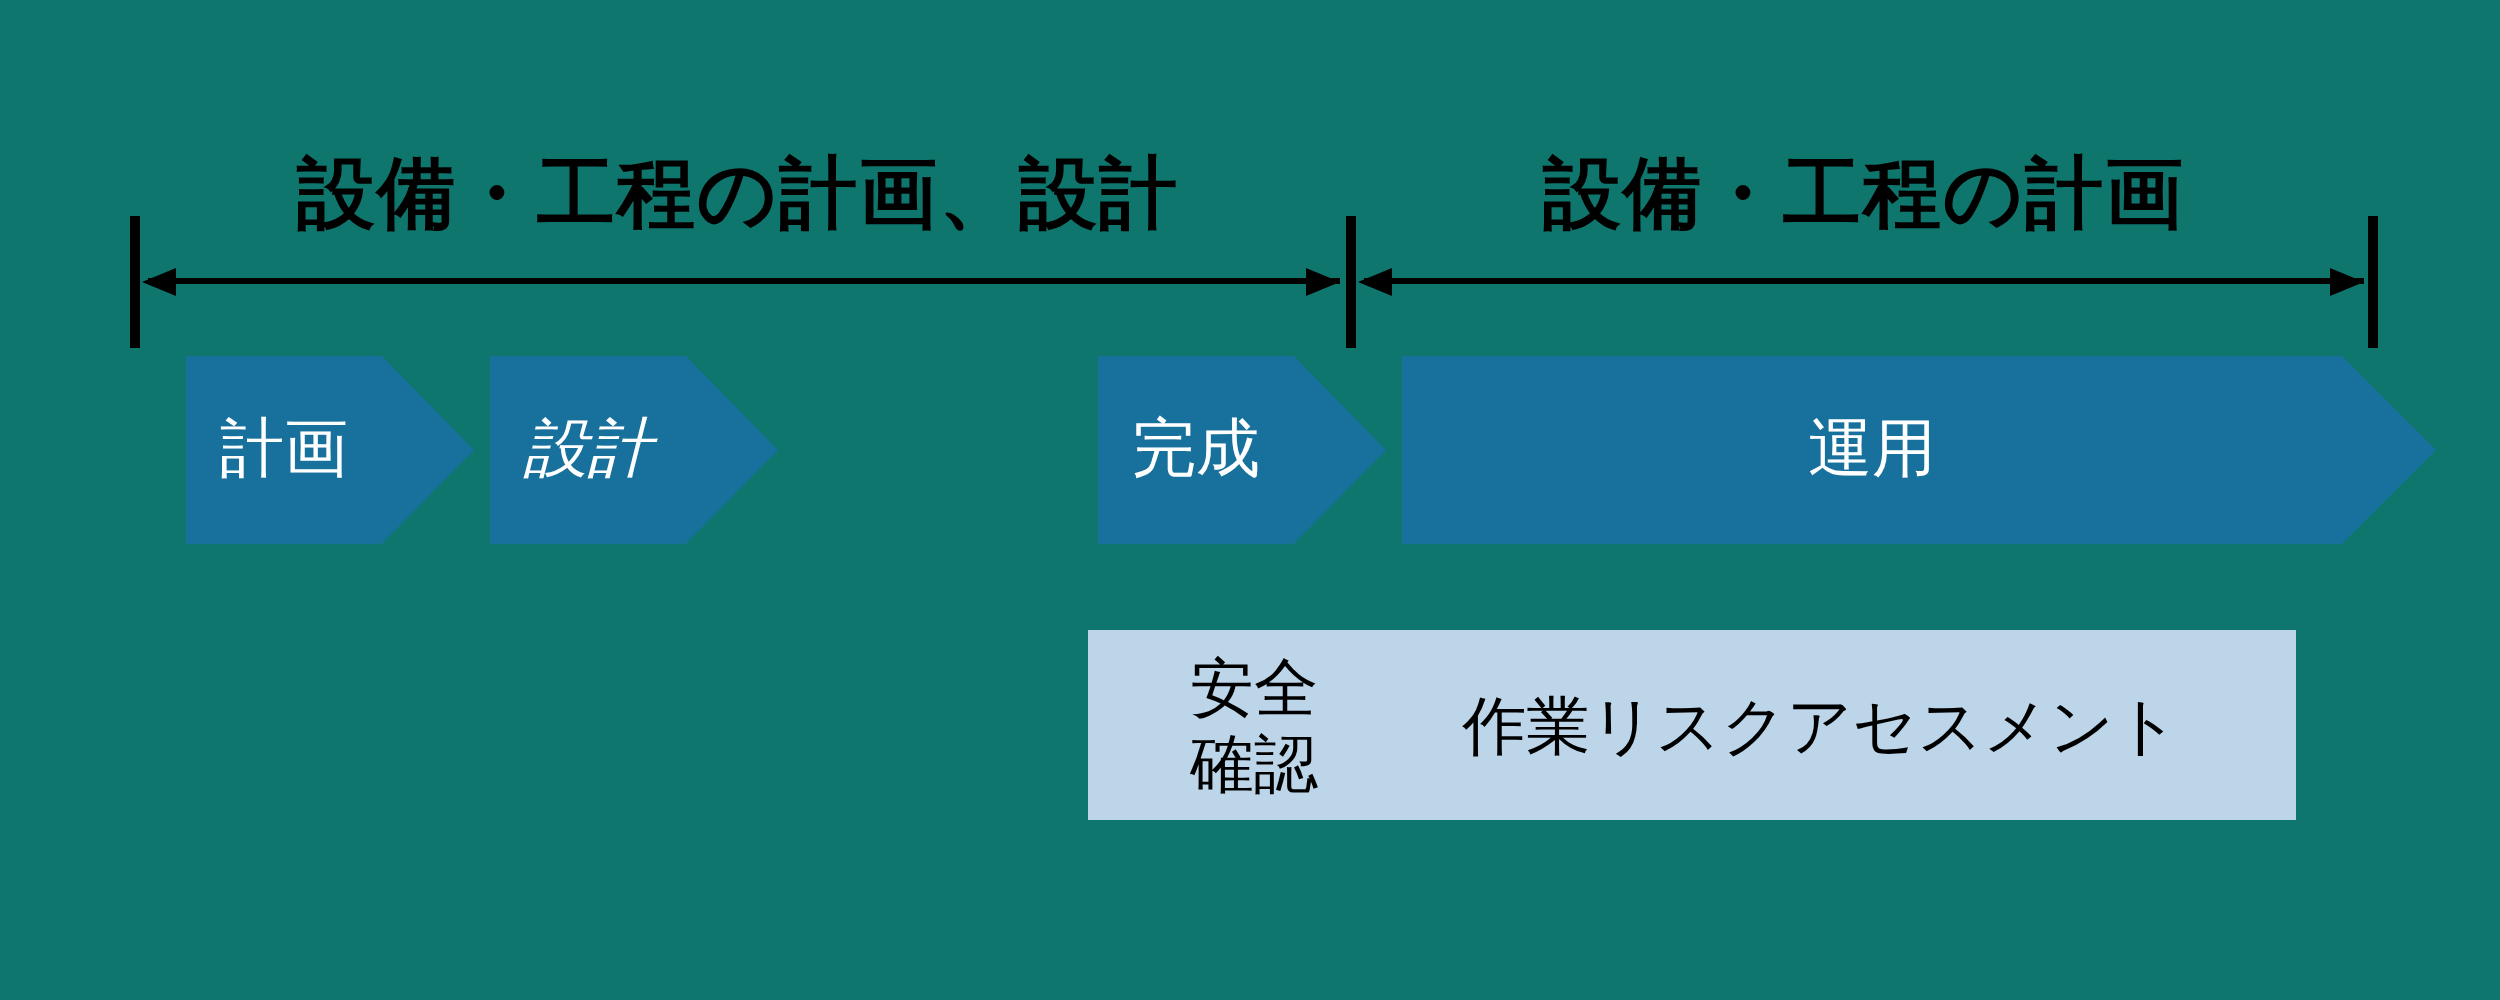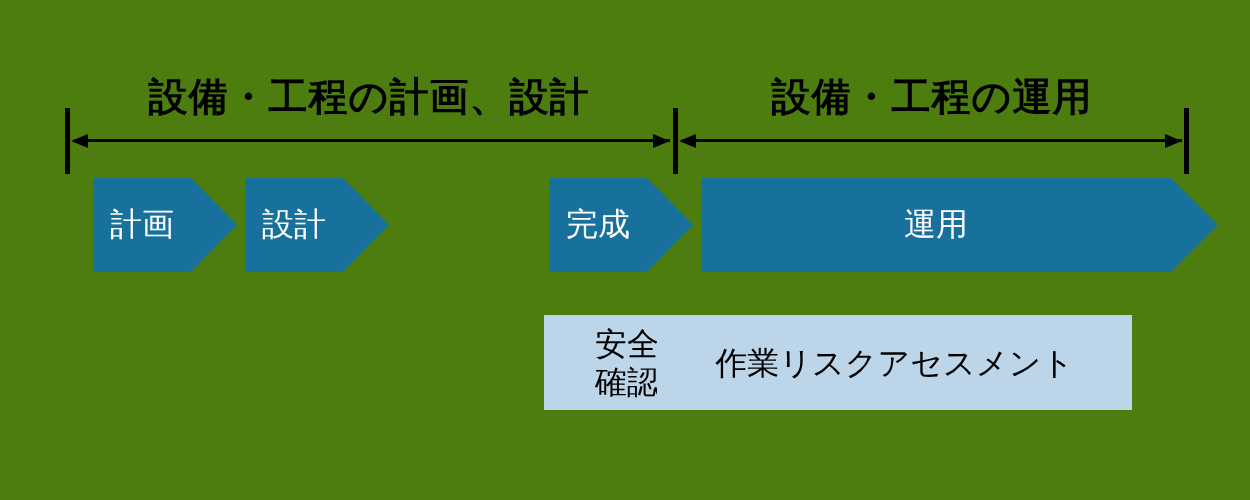--- a/index.html
+++ b/index.html
@@ -5,21 +5,21 @@
   :root{
     --step-fill:#17719c;
     --assess-fill:#bcd5e8;
     --ink:#000000;
     --step-text:#ffffff;
   }
   html,body{margin:0;padding:0;background:#ffffff;}
   #canvas{
     position:relative;
     width:1250px;height:500px;
-    background:#4d7c0f;
+    background:#0f766e;
     font-family:"Liberation Sans","DejaVu Sans",sans-serif;
     color:var(--ink);
     overflow:hidden;
   }
   
   .span-title{
     position:absolute;top:70px;
     font-size:39px;font-weight:bold;
     text-align:center;letter-spacing:1px;
     white-space:nowrap;
@@ -59,49 +59,49 @@
     display:flex;align-items:center;justify-content:center;
     box-sizing:border-box;
     white-space:nowrap;
     margin-left:28px;
   }
   .step.small{
     width:144px;padding-right:46px;
     clip-path:polygon(0% 0%,68% 0%,100% 50%,68% 100%,0% 100%);
   }
   #step-0{left:65px;}
-  #step-1{left:217px;}
+  #step-1{left:217px;font-style:italic;}
   #step-2{left:369px;}
   #step-3{left:521px;}
   .step.large{
     left:673px;width:517px;padding-right:47px;
     clip-path:polygon(0% 0%,90.9% 0%,100% 50%,90.9% 100%,0% 100%);
   }
   
   .assessment{
     position:absolute;top:315px;height:95px;
     background:var(--assess-fill);
     font-size:32px;color:var(--ink);
     display:flex;align-items:center;justify-content:center;
     text-align:center;
     white-space:pre-line;
     line-height:38px;
     box-sizing:border-box;
   }
   #assess-equipment{left:65px;width:445px;}
   #assess-safety{left:544px;width:166px;}
-  #assess-work{left:657px;width:475px;font-family:Liberation Serif, serif;}
+  #assess-work{left:673px;width:475px;font-family:Liberation Serif, serif;}
 </style>
 </head>
 <body>
 
 <div id="canvas">
 
   <div class="span-title" id="title-left">設備・工程の計画、設計</div>
-  <div class="span-title" id="title-right">設備・工程の運用</div>
+  <div class="span-title" id="title-right">設備・工程の計画</div>
 
   <div class="term-bar" id="bar-left"></div>
   <div class="term-bar" id="bar-mid"></div>
   <div class="term-bar" id="bar-right"></div>
 
   <div class="measure-line" id="line-left"></div>
   <div class="measure-line" id="line-right"></div>
   <div class="arrowhead west" id="ah-l1"></div>
   <div class="arrowhead east" id="ah-r1"></div>
   <div class="arrowhead west" id="ah-l2"></div>

